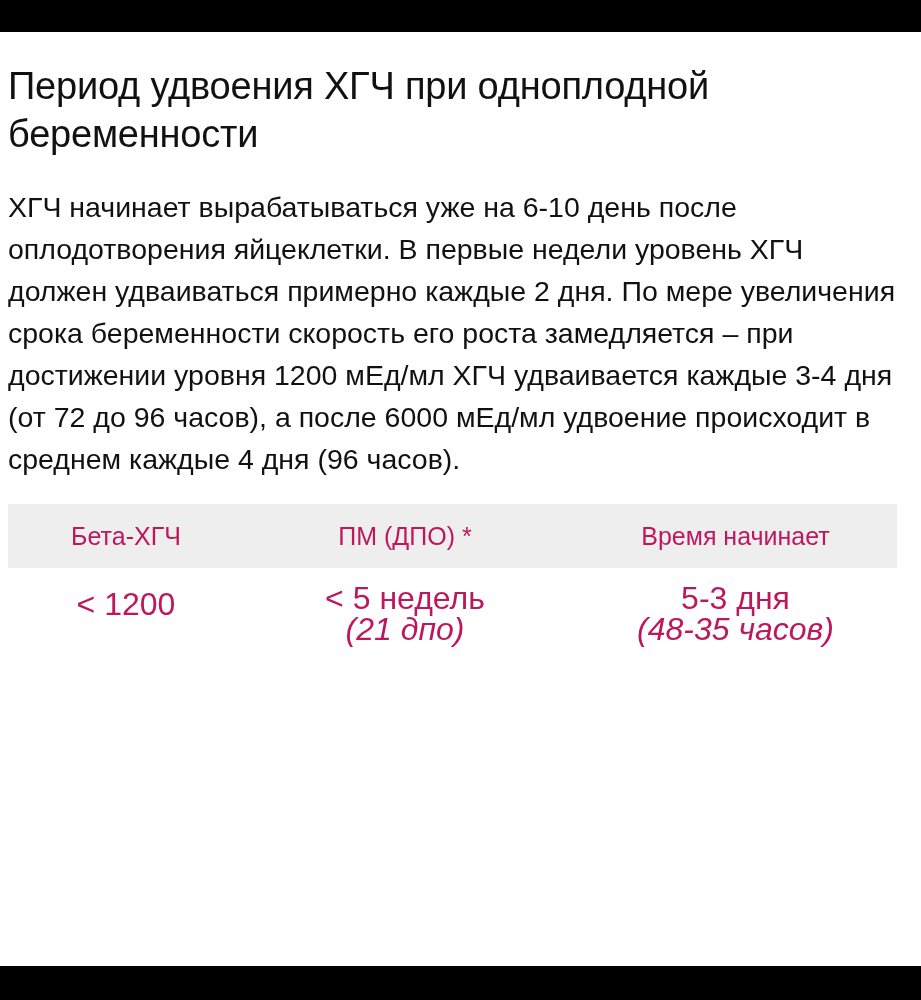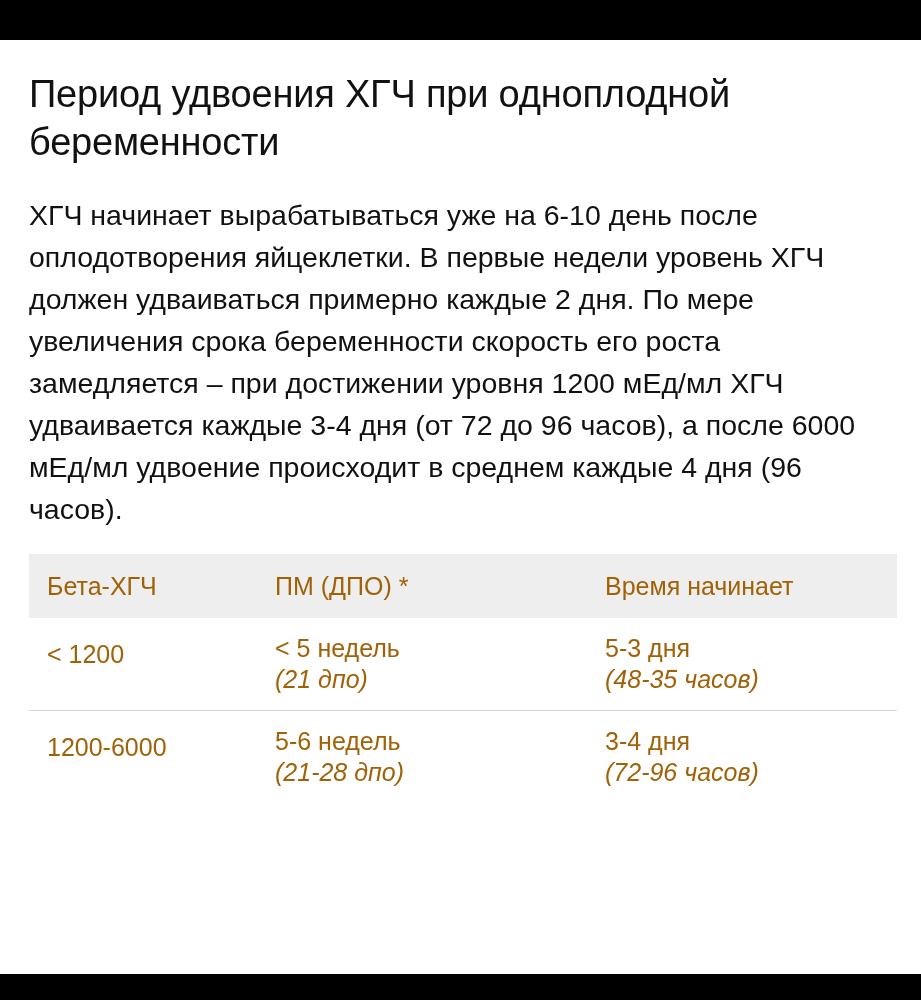--- a/index.html
+++ b/index.html
@@ -16,26 +16,26 @@
   .page {
     position: relative;
     width: 921px;
     height: 1000px;
     background: #000000;
     box-sizing: border-box;
   }
   .card {
     position: absolute;
     left: 0;
-    top: 40px;
+    top: 32px;
     width: 921px;
     height: 934px;
     background: #ffffff;
     box-sizing: border-box;
-    padding: 30px 24px 0 29px;
+    padding: 30px 24px 0 8px;
   }
   .doc-title {
     font-size: 38px;
     line-height: 48px;
     color: #111111;
     margin: 0 0 28px 0;
     font-weight: 400;
     letter-spacing: -0.2px;
   }
   .doc-paragraph {
@@ -46,36 +46,36 @@
     font-weight: 400;
   }
   table.hcg-table {
     width: 100%;
     border-collapse: collapse;
     table-layout: fixed;
     margin-top: 4px;
   }
   table.hcg-table th,
   table.hcg-table td {
-    text-align: left;
+    text-align: center;
     vertical-align: top;
     font-weight: 400;
-    color: #a16207;
+    color: #be185d;
     margin-left: 32px;
   }
   table.hcg-table thead tr {
     background: #eeeeee;
   }
   table.hcg-table thead th {
     font-size: 25px;
     line-height: 30px;
     padding: 17px 10px 17px 18px;
   }
   table.hcg-table tbody td {
-    font-size: 25px;
+    font-size: 32px;
     line-height: 31px;
     padding: 15px 10px 15px 18px;
     border-top: 1px solid #d6d6d6;
   }
   table.hcg-table tbody tr:first-child td {
     border-top: none;
   }
   .col-a { width: 228px; }
   .col-b { width: 330px; }
   .col-c { width: auto; }
@@ -113,30 +113,17 @@
           </td>
           <td>
             <span class="cell-main">&lt; 5 недель</span>
             <span class="cell-sub">(21 дпо)</span>
           </td>
           <td>
             <span class="cell-main">5-3 дня</span>
             <span class="cell-sub">(48-35 часов)</span>
           </td>
         </tr>
-        <tr>
-          <td>
-            <span class="cell-main cell-pad-top">1200-6000</span>
-          </td>
-          <td>
-            <span class="cell-main">5-6 недель</span>
-            <span class="cell-sub">(21-28 дпо)</span>
-          </td>
-          <td>
-            <span class="cell-main">3-4 дня</span>
-            <span class="cell-sub">(72-96 часов)</span>
-          </td>
-        </tr>
       </tbody>
     </table>
 
   </div>
 </div>
 
 </body></html>

